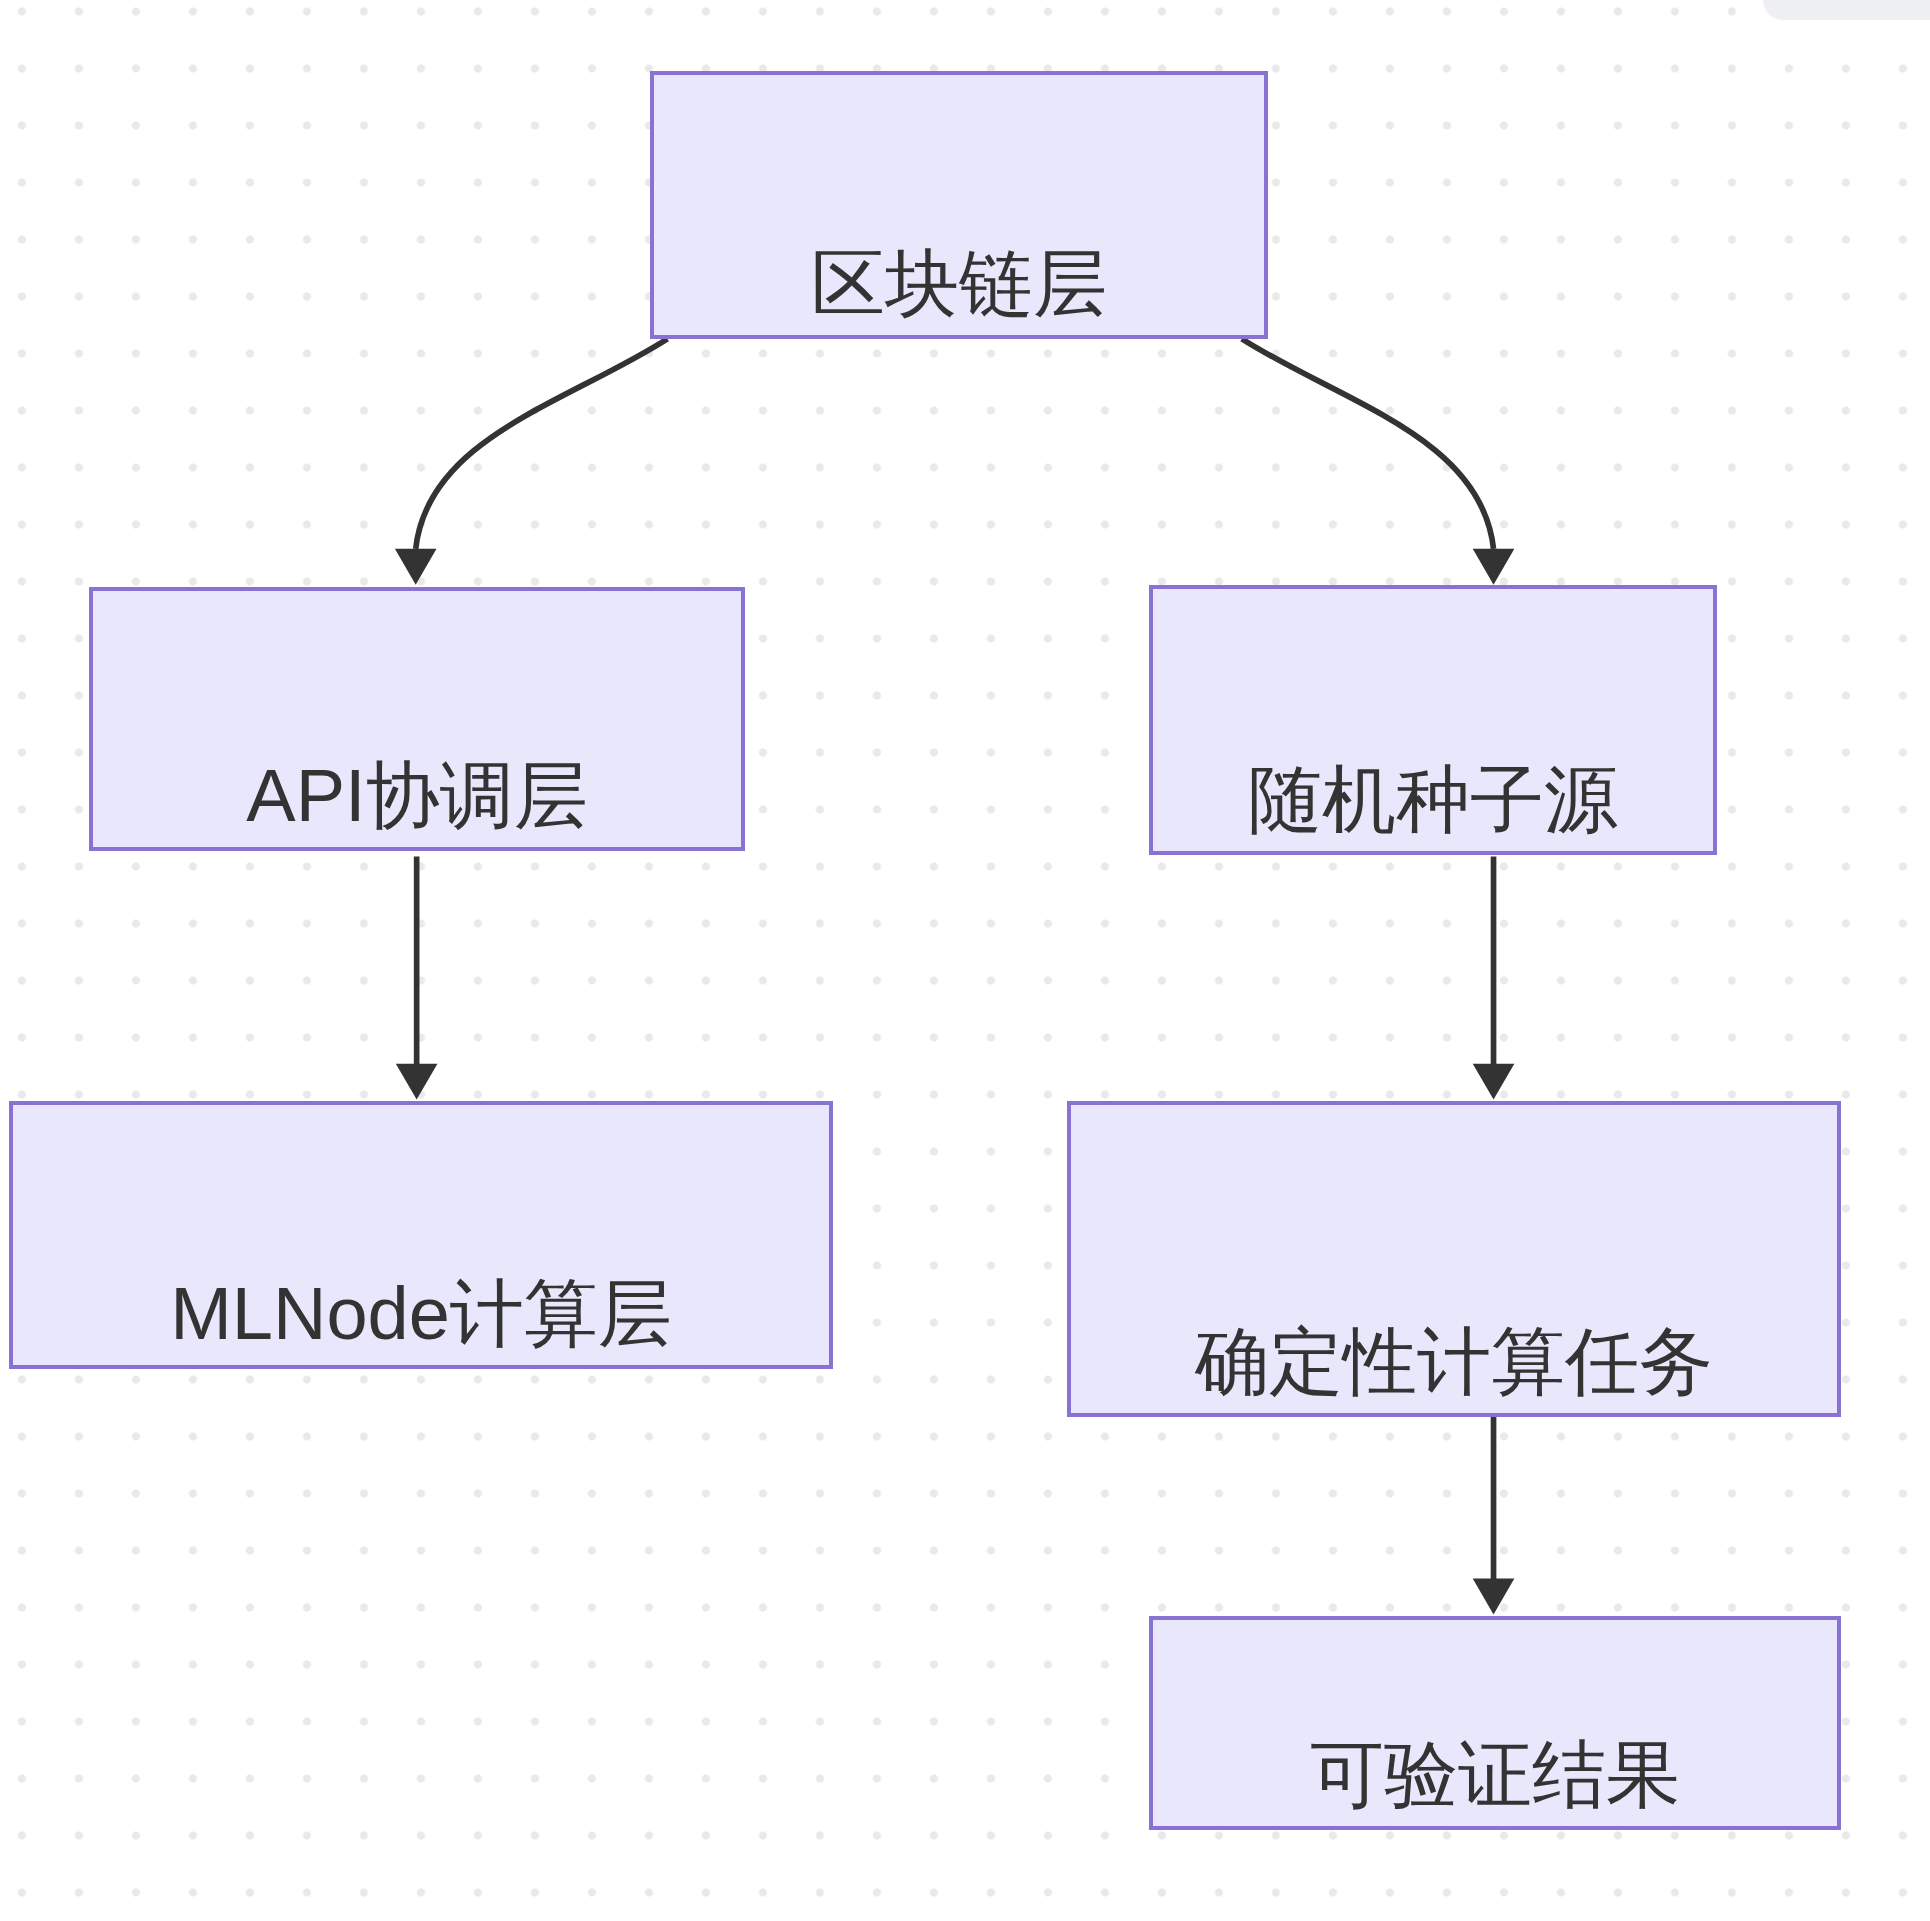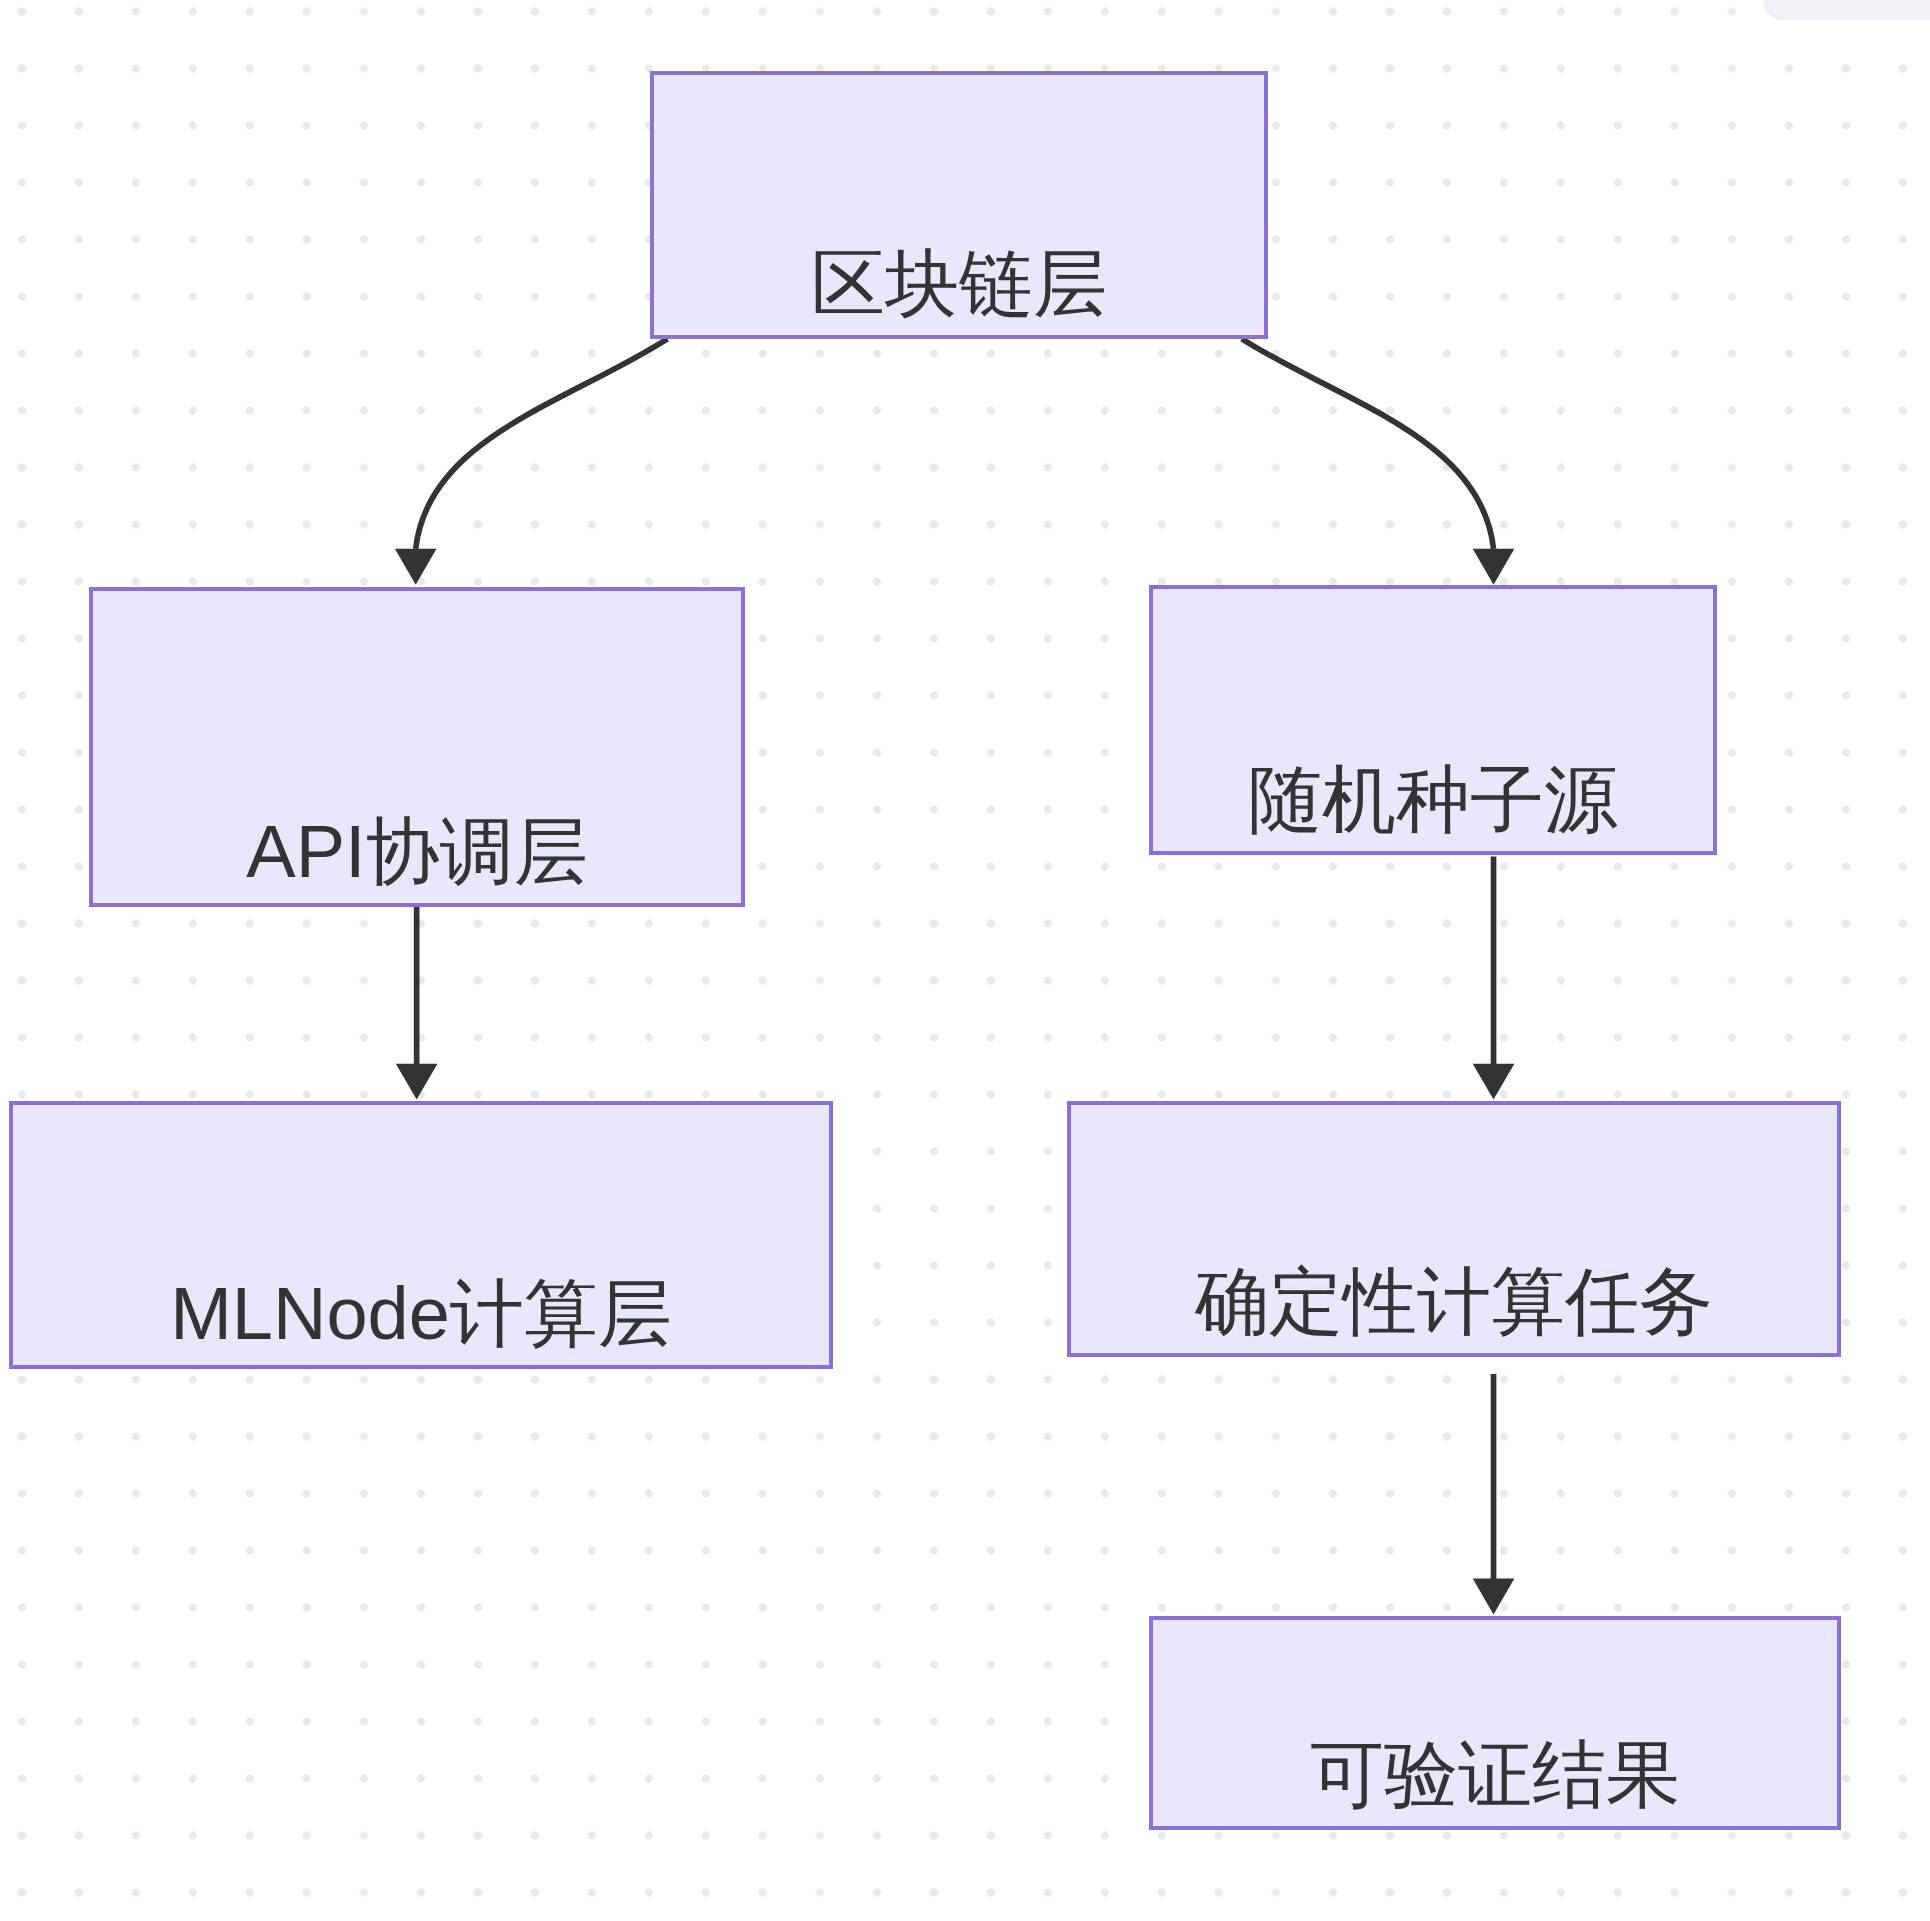--- a/index.html
+++ b/index.html
@@ -41,24 +41,24 @@
     background: #e8e7fb;
     border: 4.7px solid #8a72d2;
     display: flex;
     align-items: flex-end;
     justify-content: center;
     font-size: 74px;
     color: #333333;
     white-space: nowrap;
   }
   .node-blockchain { left: 650px;  top: 71px;   width: 618px; height: 268px; }
-  .node-api        { left: 89px;   top: 587px;  width: 656px; height: 320px; }
+  .node-api        { left: 89px;   top: 587px;  width: 656px; height: 264px; }
   .node-seed       { left: 1149px; top: 585px;  width: 568px; height: 270px; }
   .node-mlnode     { left: 9px;    top: 1101px; width: 824px; height: 268px; }
-  .node-task       { left: 1067px; top: 1101px; width: 774px; height: 256px; }
+  .node-task       { left: 1067px; top: 1101px; width: 774px; height: 316px; }
   .node-result     { left: 1149px; top: 1616px; width: 692px; height: 214px; }
   .corner-panel {
     position: absolute;
     top: 0;
     right: 0;
     width: 168px;
     height: 20px;
     background: #eef0f3;
     border-bottom-left-radius: 20px;
   }

